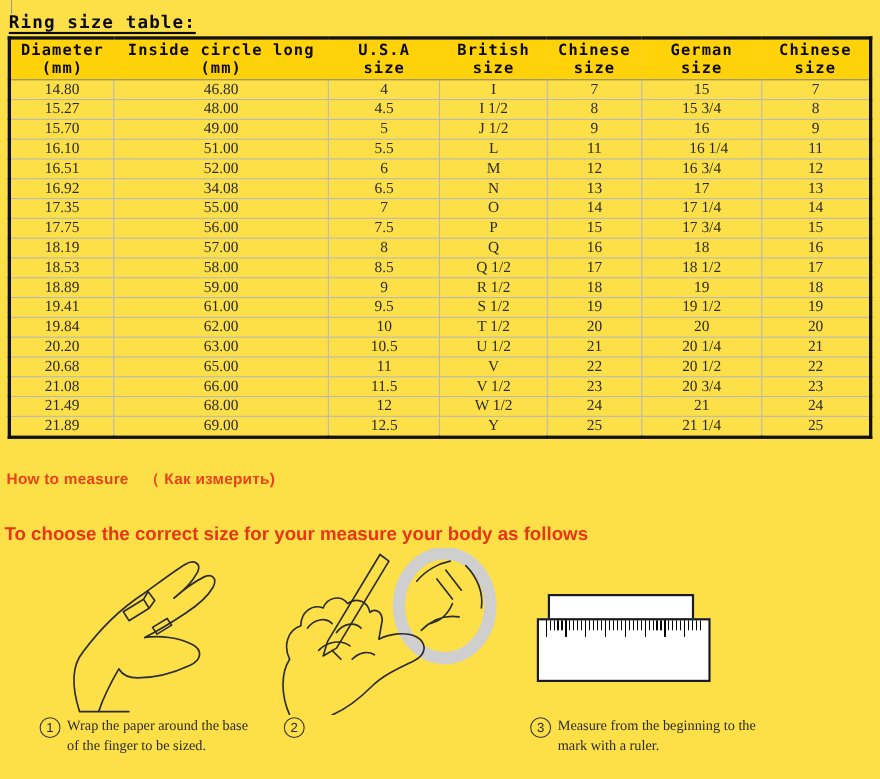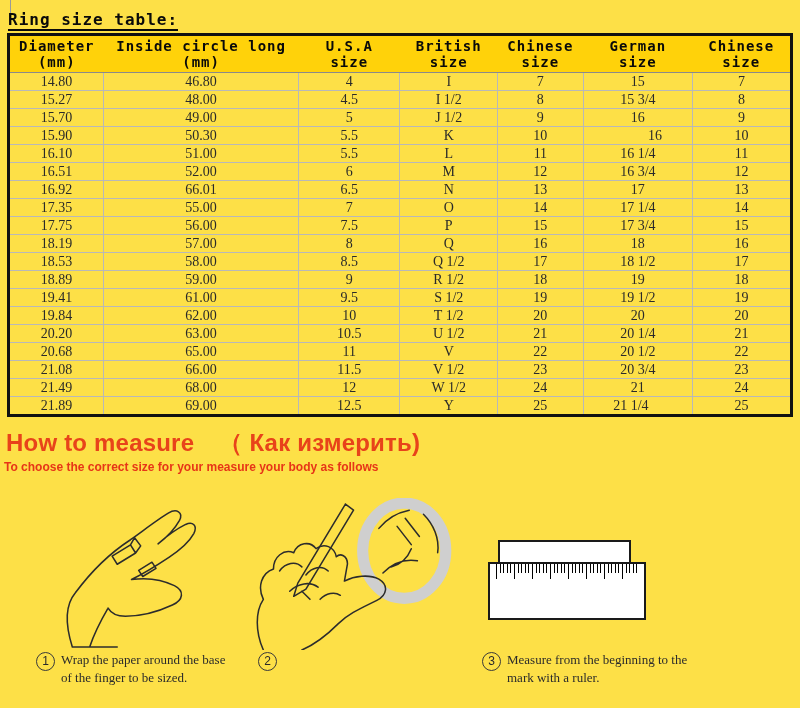--- a/index.html
+++ b/index.html
@@ -44,26 +44,26 @@
   .size-table th:nth-child(5),.size-table td:nth-child(5){width:11%;}
   .size-table th:nth-child(6),.size-table td:nth-child(6){width:14%;}
   .size-table th:nth-child(7),.size-child td:nth-child(7){width:12.5%;}
   
   .size-table tbody tr:nth-child(4) td:nth-child(6){text-align:right;padding-right:30px;}
   .size-table tbody tr:nth-child(19) td:nth-child(6){text-align:center;padding-right:14px;}
 
   
   .measure-heading{
     position:absolute;left:6px;top:427px;
-    font-size:24px;font-weight:bold;color:var(--heading-red,#E8431A);
+    font-size:14px;font-weight:bold;color:var(--heading-red,#E8431A);
     letter-spacing:0.2px;
   }
   .measure-subheading{
-    position:absolute;left:4px;top:460px;
-    font-size:12px;font-weight:bold;color:var(--subheading-red,#E73517);
+    position:absolute;left:4px;top:476px;
+    font-size:17px;font-weight:bold;color:var(--subheading-red,#E73517);
   }
 
   
   .illus{position:absolute;}
   .illus svg{display:block;}
   #hand1{left:48px;top:503px;}
   #hand2{left:248px;top:498px;}
   #ruler-illus{left:488px;top:540px;width:160px;height:84px;}
   .paper-strip{
     position:absolute;left:10px;top:0;width:133px;height:24px;
@@ -160,49 +160,40 @@
         <tr>
           <td>15.70</td>
           <td>49.00</td>
           <td>5</td>
           <td>J 1/2</td>
           <td>9</td>
           <td>16</td>
           <td>9</td>
         </tr>
         <tr>
-          <td>15.90</td>
-          <td>50.30</td>
-          <td>5.5</td>
-          <td>K</td>
-          <td>10</td>
-          <td>16</td>
-          <td>10</td>
-        </tr>
-        <tr>
           <td>16.10</td>
           <td>51.00</td>
           <td>5.5</td>
           <td>L</td>
           <td>11</td>
           <td>16 1/4</td>
           <td>11</td>
         </tr>
         <tr>
           <td>16.51</td>
           <td>52.00</td>
           <td>6</td>
           <td>M</td>
           <td>12</td>
           <td>16 3/4</td>
           <td>12</td>
         </tr>
         <tr>
           <td>16.92</td>
-          <td>66.01</td>
+          <td>34.08</td>
           <td>6.5</td>
           <td>N</td>
           <td>13</td>
           <td>17</td>
           <td>13</td>
         </tr>
         <tr>
           <td>17.35</td>
           <td>55.00</td>
           <td>7</td>

